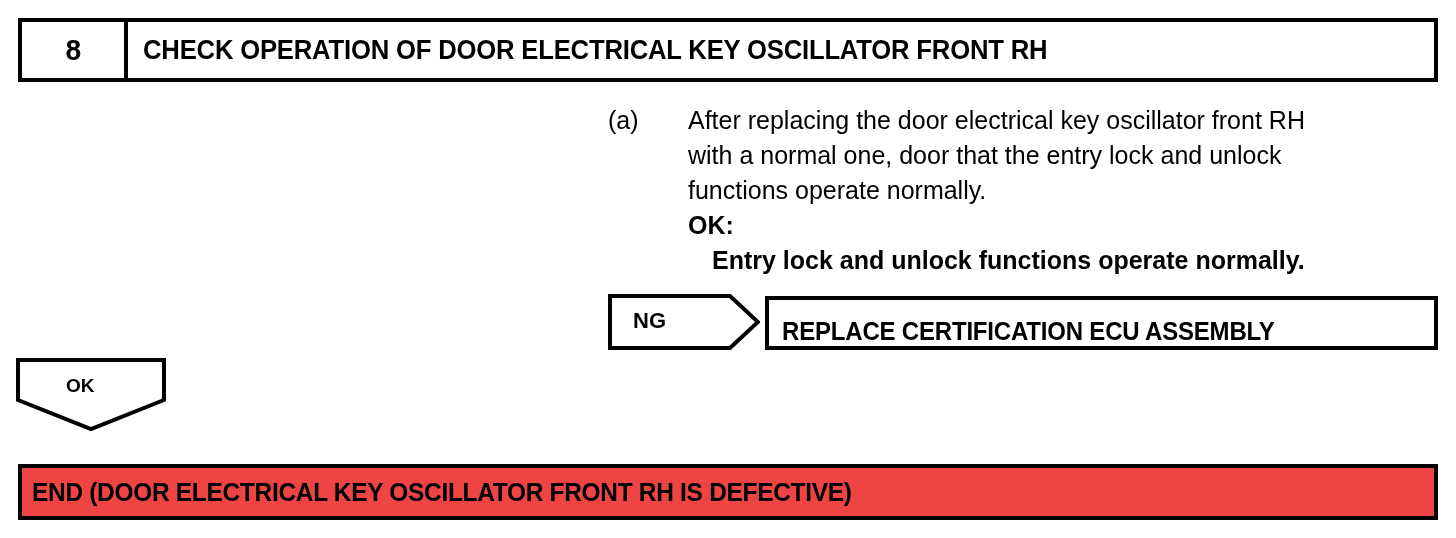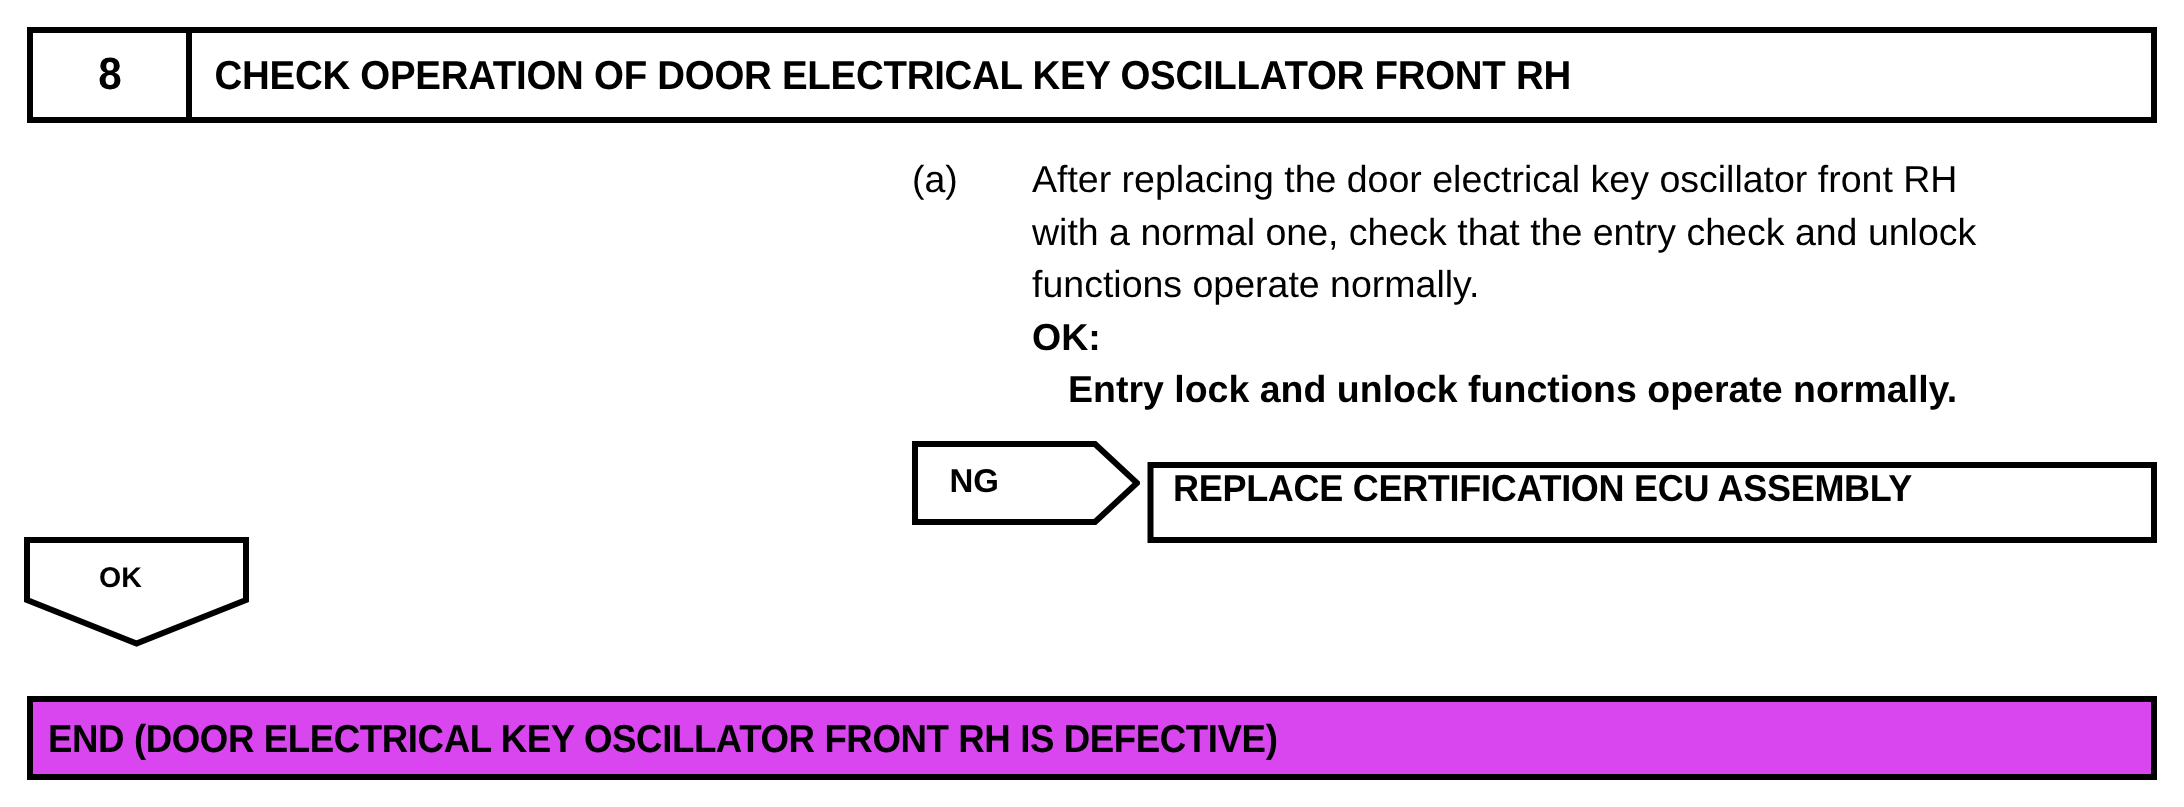--- a/index.html
+++ b/index.html
@@ -117,23 +117,22 @@
   .result-box {
     position: absolute;
     left: 765px;
     top: 296px;
     width: 673px;
     height: 54px;
     border: 4px solid #000000;
     box-sizing: border-box;
     background: #ffffff;
     display: flex;
-    align-items: flex-start;
+    align-items: flex-end;
     padding-left: 13px;
-    margin-top: 12px;
   }
   .result-box-text {
     font-size: 25px;
     font-weight: bold;
     letter-spacing: -0.2px;
     transform: scaleX(0.96);
     transform-origin: left center;
     white-space: nowrap;
   }
 
@@ -160,21 +159,21 @@
 
   
   .end-box {
     position: absolute;
     left: 18px;
     top: 464px;
     width: 1420px;
     height: 56px;
     border: 4px solid #000000;
     box-sizing: border-box;
-    background: #d946ef;
+    background: #ef4444;
     display: flex;
     align-items: center;
     padding-left: 10px;
   }
   .end-box-text {
     font-size: 26px;
     font-weight: bold;
     letter-spacing: -0.3px;
     transform: scaleX(0.94);
     transform-origin: left center;
@@ -193,21 +192,21 @@
     <div class="step-title-cell">
       <span class="step-title-text">CHECK OPERATION OF DOOR ELECTRICAL KEY OSCILLATOR FRONT RH</span>
     </div>
   </div>
 
   <div class="procedure">
     <div class="proc-row">
       <div class="proc-marker">(a)</div>
       <div class="proc-body">
         <div class="proc-line">After replacing the door electrical key oscillator front RH</div>
-        <div class="proc-line">with a normal one, check that the entry check and unlock</div>
+        <div class="proc-line">with a normal one, door that the entry lock and unlock</div>
         <div class="proc-line">functions operate normally.</div>
         <div class="proc-line bold">OK:</div>
         <div class="proc-line bold indent">Entry lock and unlock functions operate normally.</div>
       </div>
     </div>
   </div>
 
   <div class="ng-arrow">
     <svg width="152" height="56" viewBox="0 0 152 56" xmlns="http://www.w3.org/2000/svg">
       <polygon points="2,2 122,2 150,28 122,54 2,54" fill="#ffffff" stroke="#000000" stroke-width="4" stroke-linejoin="miter"></polygon>

